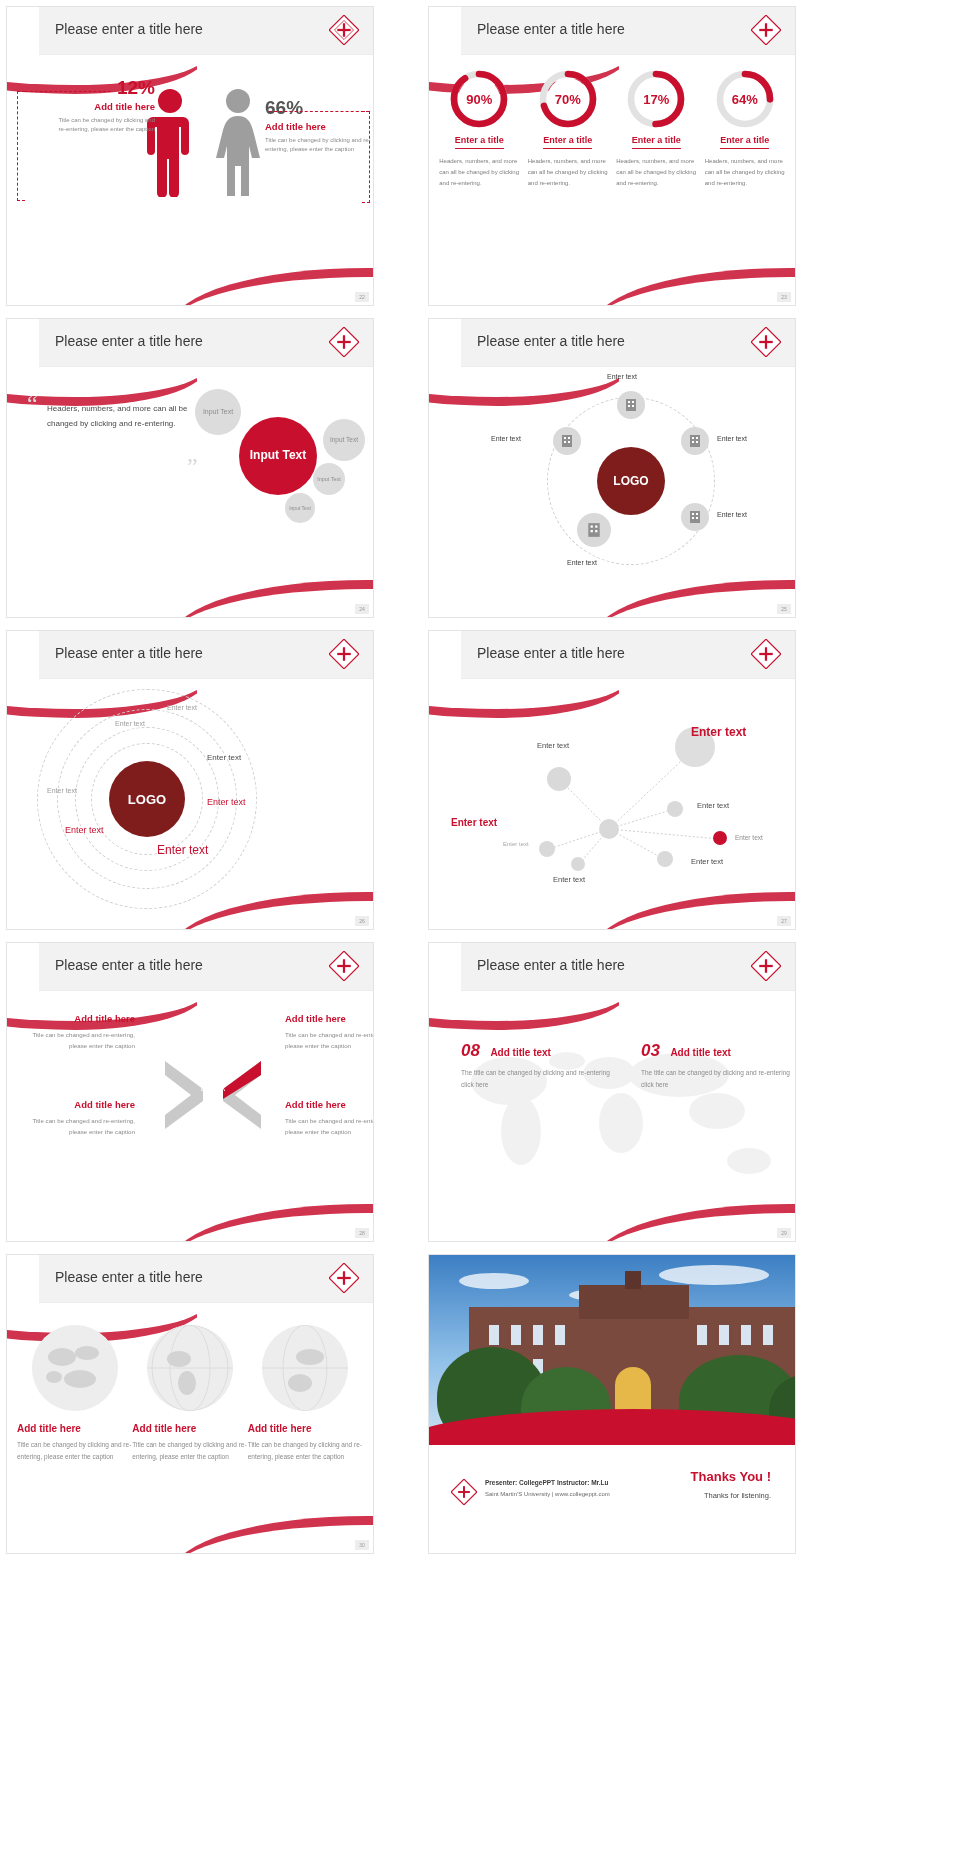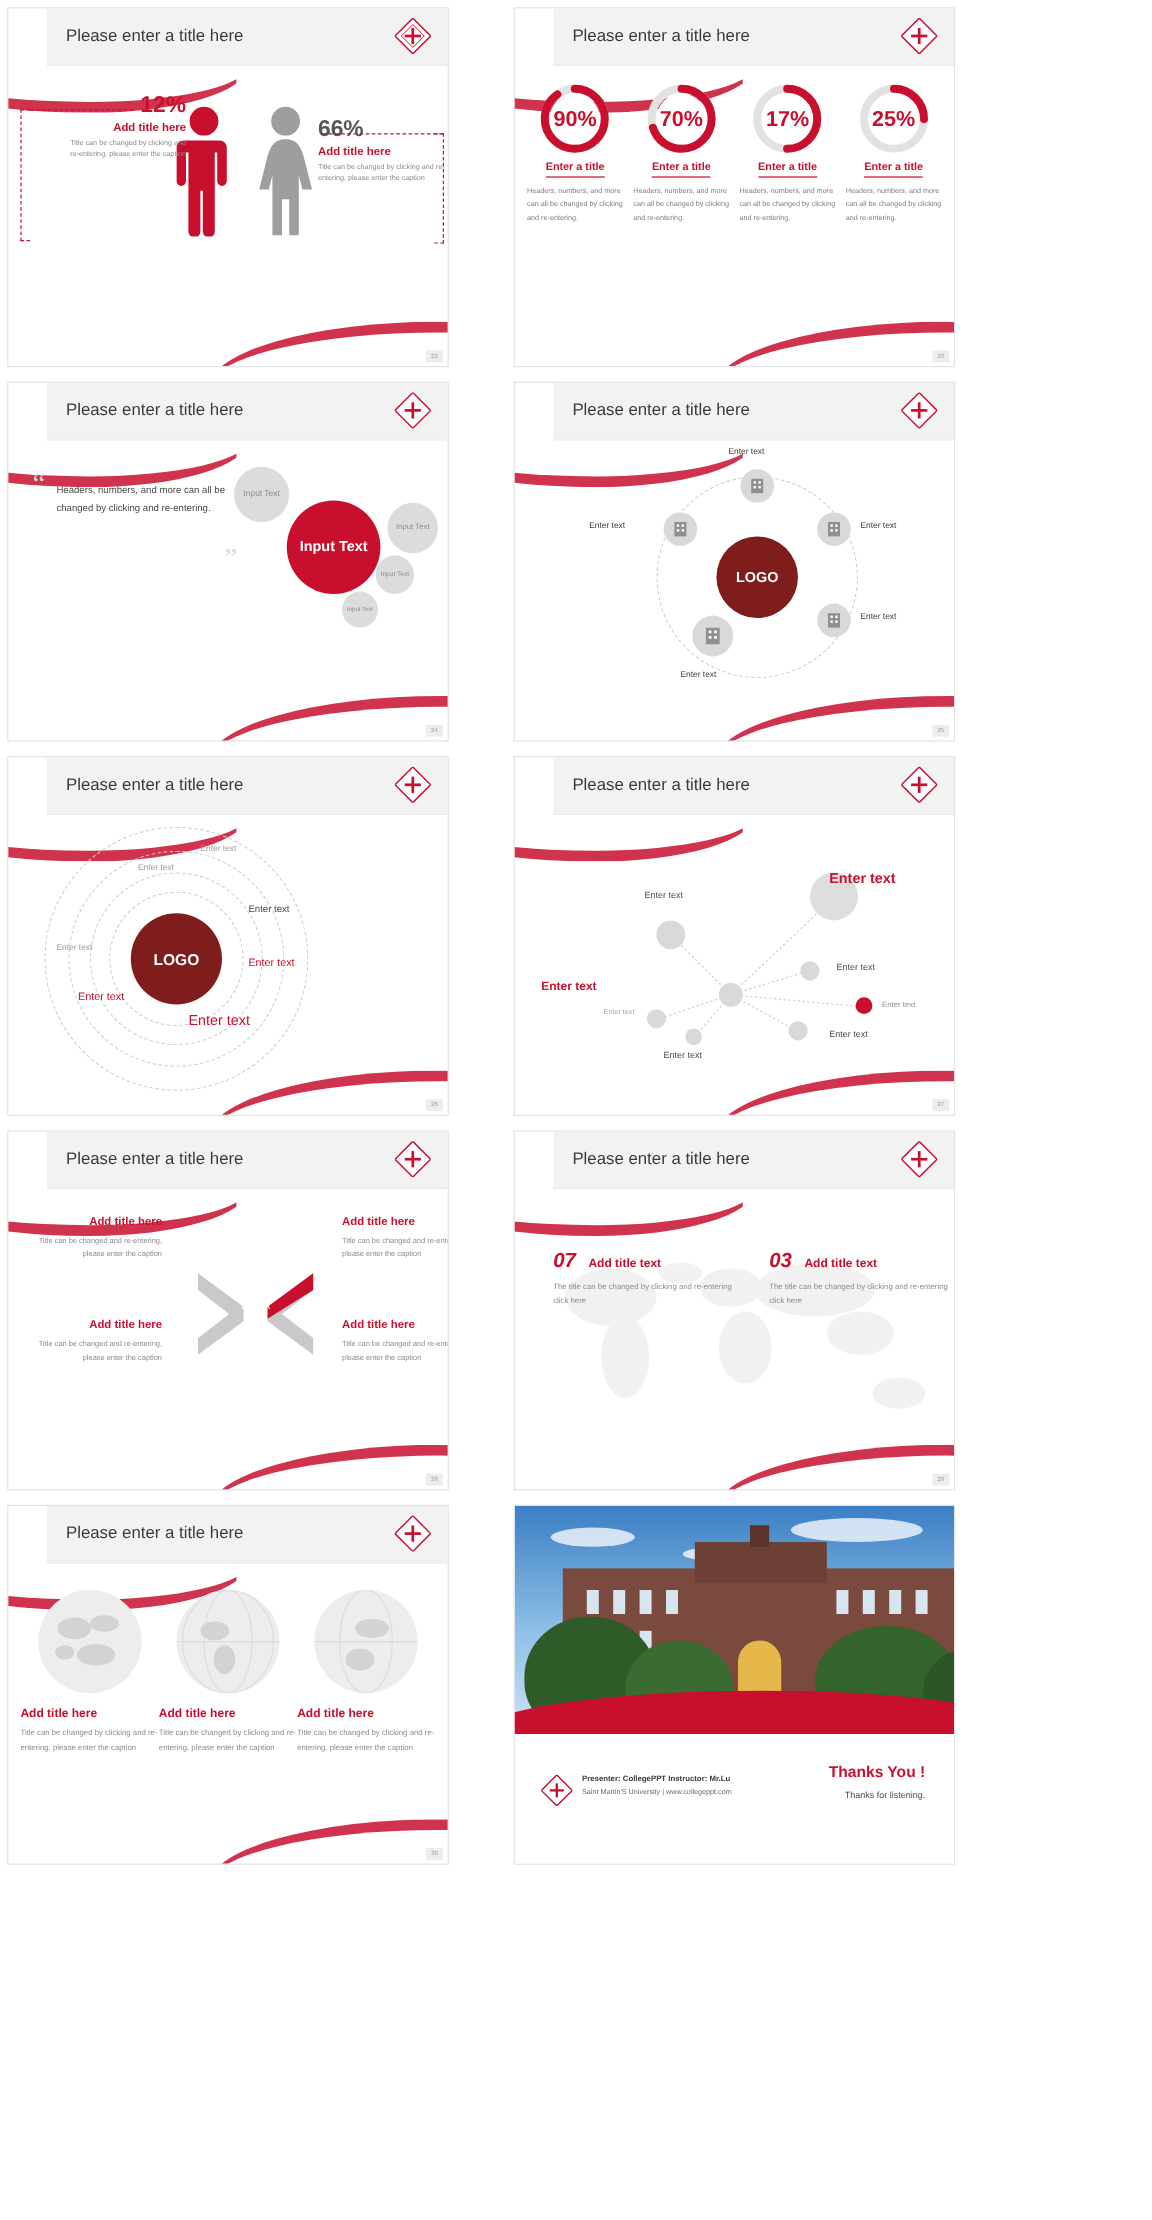--- a/index.html
+++ b/index.html
@@ -88,21 +88,21 @@
   .caption { font-size: 6px; color: #8a8a8a; line-height: 1.55; margin-top: 4px; }
   .dashbox { position:absolute; border:1px dashed #c8102e; }
 
   
   .donut-row { display:flex; justify-content:space-around; padding: 14px 6px 0 6px; }
   .donut-col { width: 88px; text-align:center; }
   .donut { width: 60px; height:60px; margin: 0 auto; position: relative; }
   .donut .inner {
     position:absolute; inset: 9px; background:#fff; border-radius:50%;
     display:flex; align-items:center; justify-content:center;
-    font-size:18px; font-weight:bold; color:#c8102e;
+    font-size:13px; font-weight:bold; color:#c8102e;
   }
   .d-title { font-size:9px; font-weight:bold; color:#c8102e; 
              border-bottom:1px solid #c8102e; display:inline-block; padding-bottom:3px;}
   .d-cap { font-size:6px; color:#7d7d7d; line-height:1.8; margin-top:7px; text-align:left; padding:0 4px;}
 
   
   .gear { position:absolute; border-radius:50%; display:flex; align-items:center;
           justify-content:center; text-align:center; }
   .gear.grey { background:#dcdcdc; color:#8d8d8d; }
   .gear.red { background:#c8102e; color:#fff; }
@@ -237,21 +237,21 @@
           <div class="d-title">Enter a title</div>
           <div class="d-cap">Headers, numbers, and more can all be changed by clicking and re-entering.</div>
         </div>
 
         <div class="donut-col">
           <div class="donut">
             <svg viewBox="0 0 36 36" width="60" height="60">
               <circle cx="18" cy="18" r="15" fill="none" stroke="#e2e2e2" stroke-width="4"></circle>
               <circle cx="18" cy="18" r="15" fill="none" stroke="#c8102e" stroke-width="4" stroke-dasharray="23.6 94.2" transform="rotate(-90 18 18)" stroke-linecap="round"></circle>
             </svg>
-            <div class="inner">25%</div>
+            <div class="inner">64%</div>
           </div>
           <div class="d-title">Enter a title</div>
           <div class="d-cap">Headers, numbers, and more can all be changed by clicking and re-entering.</div>
         </div>
 
       </div>
     </div>
     <div class="page-num">23</div>
   </div>
 
@@ -505,21 +505,21 @@
           <ellipse cx="160" cy="42" rx="26" ry="16"></ellipse>
           <ellipse cx="172" cy="92" rx="22" ry="30"></ellipse>
           <ellipse cx="230" cy="44" rx="50" ry="22"></ellipse>
           <ellipse cx="268" cy="80" rx="28" ry="18"></ellipse>
           <ellipse cx="300" cy="130" rx="22" ry="13"></ellipse>
           <ellipse cx="118" cy="30" rx="18" ry="9"></ellipse>
         </g>
       </svg>
 
       <div style="position:absolute;left:32px;top:50px;width:150px;">
-        <span class="num-big">07</span>
+        <span class="num-big">08</span>
         <span style="font-size:10px;font-weight:bold;color:#c8102e;margin-left:6px;">Add title text</span>
         <div style="font-size:6.5px;color:#8b8b8b;line-height:1.8;margin-top:6px;">The title can be changed by clicking and re-entering click here</div>
       </div>
 
       <div style="position:absolute;left:212px;top:50px;width:160px;">
         <span class="num-big">03</span>
         <span style="font-size:10px;font-weight:bold;color:#c8102e;margin-left:6px;">Add title text</span>
         <div style="font-size:6.5px;color:#8b8b8b;line-height:1.8;margin-top:6px;">The title can be changed by clicking and re-entering click here</div>
       </div>
     </div>

